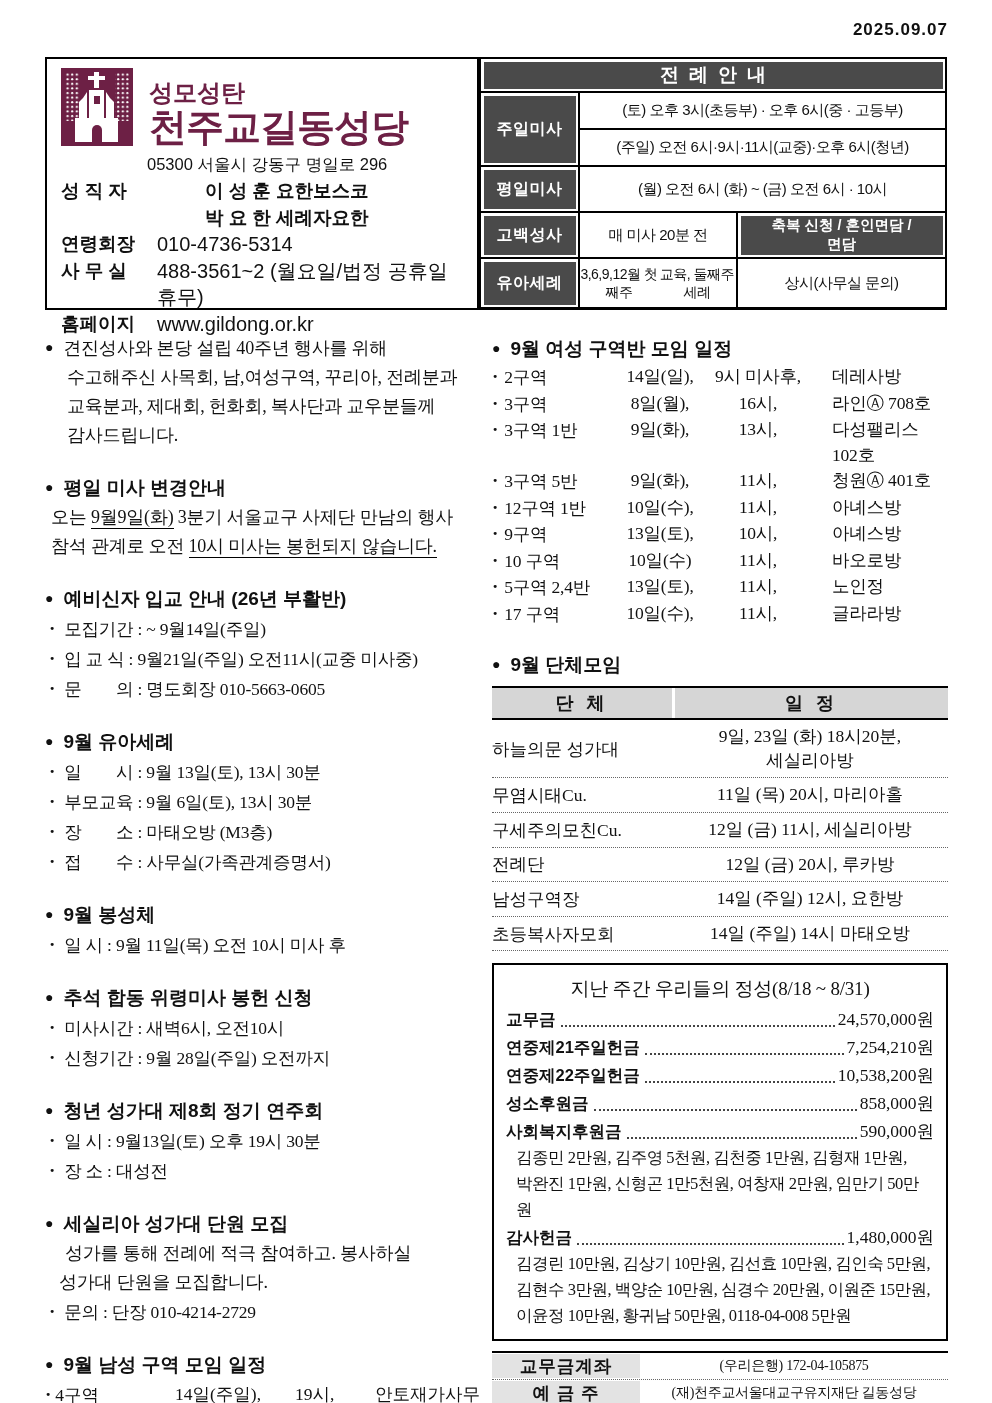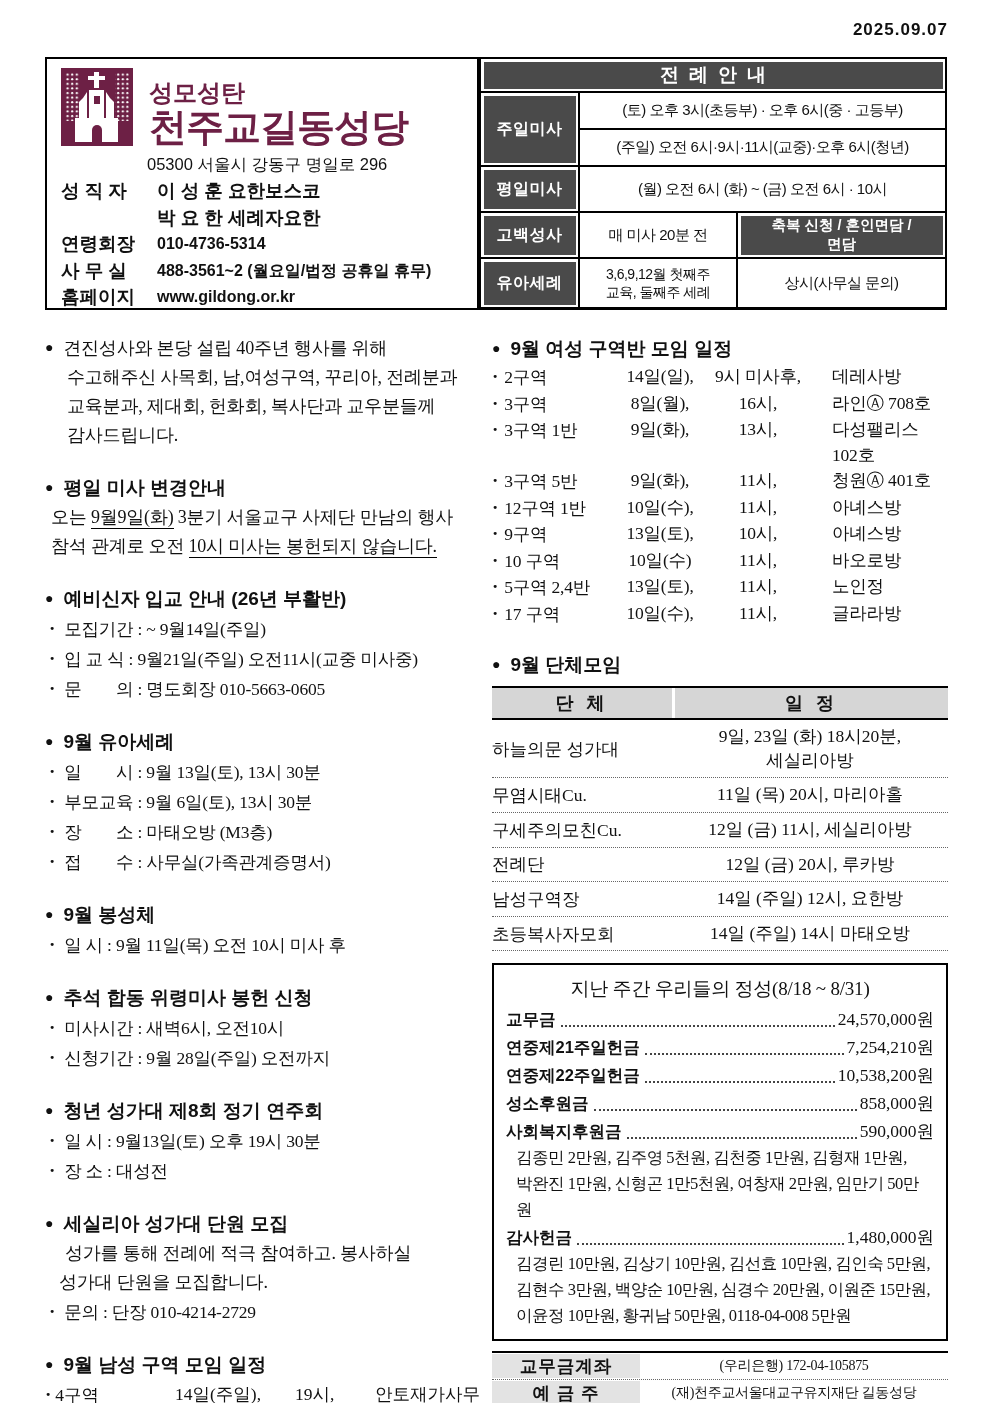--- a/index.html
+++ b/index.html
@@ -16,37 +16,37 @@
               padding:9px 8px 4px 14px;}
   .logo-row{display:flex;gap:16px;align-items:flex-end;}
   .titles{padding-top:2px;}
   .motto{font-family:"Liberation Sans",sans-serif;font-weight:bold;font-size:24px;color:#6d2045;line-height:1.1;}
   .church-name{font-family:"Liberation Sans",sans-serif;font-weight:bold;font-size:38px;color:#6d2045;
                letter-spacing:-1px;line-height:1.15;}
   .address{font-family:"Liberation Sans",sans-serif;font-weight:normal;font-size:16.5px;
            margin:4px 0 2px 86px;}
   .info-row{display:flex;line-height:26.5px;}
   .info-label{font-family:"Liberation Sans",sans-serif;font-weight:bold;font-size:18.5px;width:96px;flex:none;}
-  .info-value{font-family:"Liberation Sans",sans-serif;font-size:16px;font-weight:bold;}
-  .info-value.bold{font-weight:bold;font-size:18.5px;}
+  .info-value{font-family:"Liberation Sans",sans-serif;font-size:20px;}
+  .info-value.bold{font-weight:bold;font-size:18.5px;margin-left:48px;}
 
   
   .mass-table{width:468px;height:253px;box-sizing:border-box;border:2.5px solid #000;background:#000;
               display:grid;grid-template-columns:97px 1fr 207px;grid-template-rows:32px 35px 35px 44px 44px 48px;
               gap:2px;font-family:"Liberation Sans",sans-serif;}
   .mt-cell{background:#fff;display:flex;align-items:center;justify-content:center;
            font-size:15px;letter-spacing:-0.5px;text-align:center;line-height:1.25;}
   .mt-fillwrap{background:#fff;display:flex;padding:2.5px;}
   .mt-dark{flex:1;background:#4a4a4a;color:#fff;display:flex;flex-direction:column;
            align-items:center;justify-content:center;font-weight:bold;text-align:center;}
   .mt-title .mt-dark{font-size:19px;letter-spacing:10px;padding-left:10px;}
   .mt-label .mt-dark{font-size:16px;letter-spacing:0.5px;}
   .mt-blessing .mt-dark{font-size:14.5px;line-height:1.3;}
   .span23{grid-column:2/4;}
-  .two-line{display:flex;flex-direction:column;line-height:1.3;}
+  .two-line{display:flex;flex-direction:row;line-height:1.3;}
 
   
   .col-left{position:absolute;left:45px;top:333px;width:437px;}
   .col-right{position:absolute;left:492px;top:333px;width:456px;}
 
   .sec{margin-top:22px;}
   .sec:first-child{margin-top:0;}
   .sec-title{font-family:"Liberation Sans",sans-serif;font-weight:bold;font-size:19px;line-height:30px;}
   .sec-title::before{content:"●";font-size:14px;margin-right:10px;vertical-align:2px;}
   .body-line{font-size:18px;line-height:29px;padding-left:22px;letter-spacing:-0.2px;}

